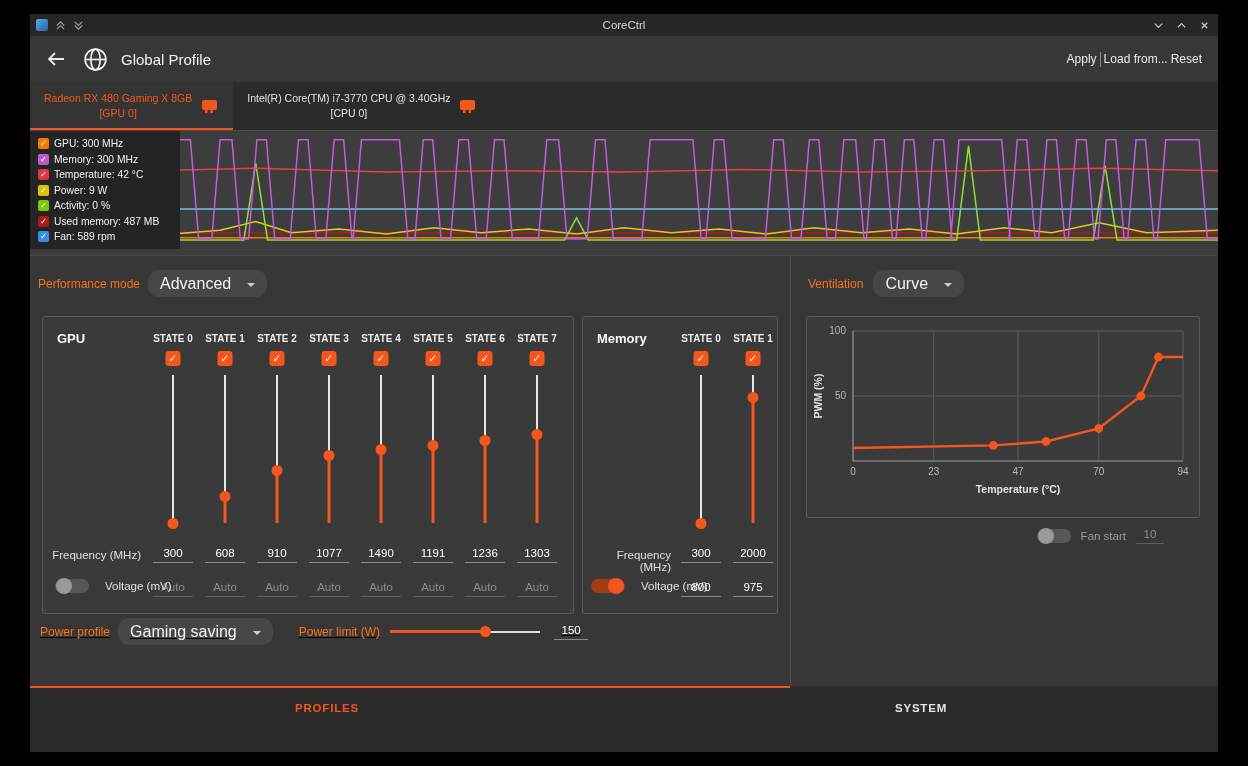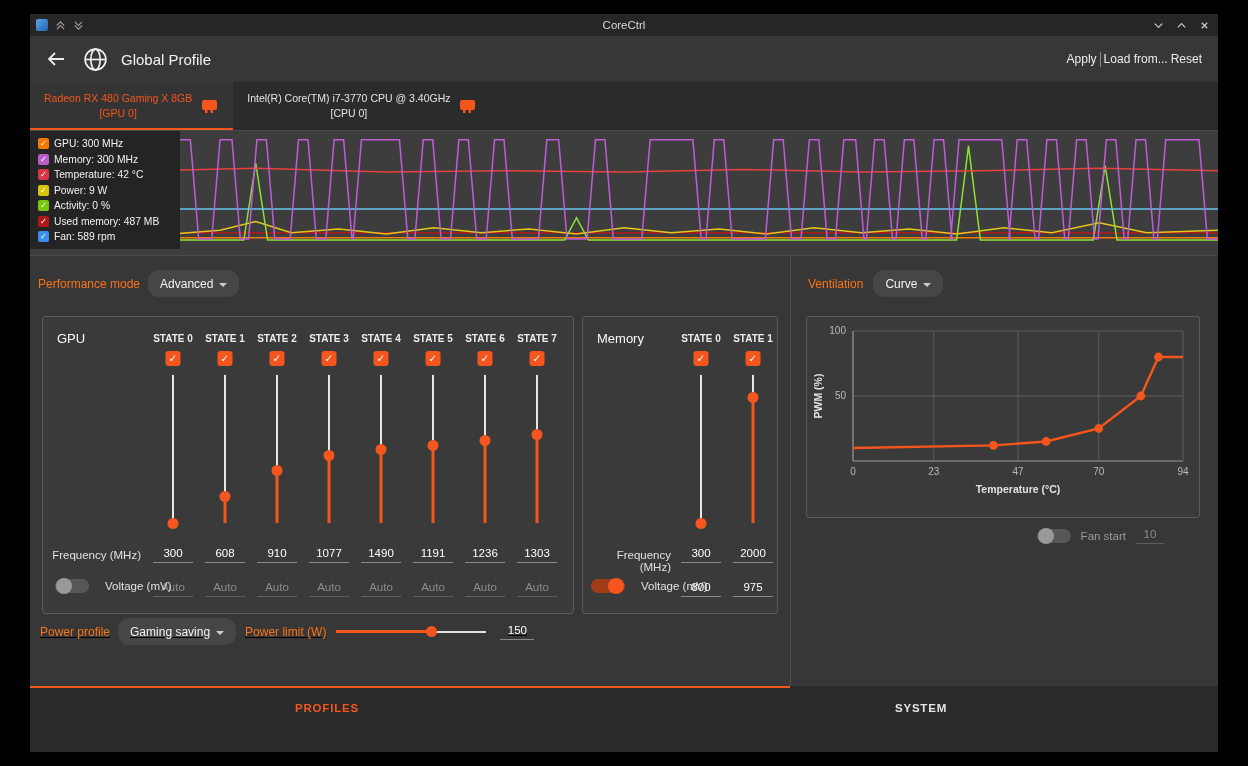--- a/index.html
+++ b/index.html
@@ -40,29 +40,29 @@
     border-top:1px solid #4a4a4a;border-bottom:1px solid #4a4a4a;overflow:hidden;}
   #sensors-svg{position:absolute;left:0;top:0;width:100%;height:100%;}
   .legend{position:absolute;left:0;top:0;width:150px;height:118px;background:#242424;padding:5px 8px;}
   .legend-item{display:flex;align-items:center;gap:5px;height:15.5px;font-size:10.3px;color:#f2f2f2;}
   .legend-check{width:11px;height:11px;border-radius:2px;color:#fff;font-size:8.5px;line-height:11px;
     text-align:center;font-weight:bold;flex:none;}
 
   
   .field-label{font-size:12px;color:#f97316;}
   .dropdown{display:inline-flex;align-items:center;height:27px;background:#464646;border-radius:11px;
-    padding:0 12px;gap:6px;font-size:12px;color:#f2f2f2;}
+    padding:0 12px;gap:16px;font-size:16px;color:#f2f2f2;}
   .caret{width:0;height:0;border-left:4px solid transparent;border-right:4px solid transparent;
     border-top:4.5px solid #cdcdcd;margin-top:2px;}
   .perf-row{position:absolute;left:8px;top:256px;display:flex;align-items:center;gap:8px;}
   .vent-row{position:absolute;left:778px;top:256px;display:flex;align-items:center;gap:10px;}
 
   
   .panel{position:absolute;background:#3a3a3a;border:1px solid #5a5a5a;border-radius:3px;}
-  .panel-title{position:absolute;left:14px;top:14px;font-size:13px;font-weight:normal;color:#fafafa;}
+  .panel-title{position:absolute;left:14px;top:14px;font-size:13px;font-weight:bold;color:#fafafa;}
   .states{position:absolute;top:0;display:flex;}
   .state-col{position:relative;width:52px;height:292px;flex:none;}
   .state-header{position:absolute;top:16px;left:0;right:0;text-align:center;font-size:10px;font-weight:bold;color:#ededed;}
   .state-check{position:absolute;top:34px;left:50%;transform:translateX(-50%);width:15px;height:15px;
     border-radius:3px;background:#f4561d;color:#fff;font-size:10.5px;font-weight:bold;line-height:15px;text-align:center;}
   .vslider{position:absolute;top:58px;left:50%;transform:translateX(-50%);width:14px;height:148px;}
   .vtrack{position:absolute;left:50%;transform:translateX(-50%);top:0;bottom:0;width:2px;background:#e6e6e6;}
   .vfill{position:absolute;left:50%;transform:translateX(-50%);bottom:0;width:3px;background:#f4561d;}
   .vknob{position:absolute;left:50%;transform:translateX(-50%);width:11px;height:11px;border-radius:50%;background:#f4561d;}
   .state-freq{position:absolute;top:230px;left:50%;transform:translateX(-50%);}
@@ -426,21 +426,21 @@
     <span class="fan-start-label">Fan start</span>
     <span class="val-input muted small">10</span>
   </div>
 
   <div class="power-row">
     <span class="field-label">Power profile</span>
     <div class="dropdown" style="margin-left:8px;">
       <span>Gaming saving</span>
       <span class="caret"></span>
     </div>
-    <span class="field-label" style="margin-left:9px;">Power limit (W)</span>
+    <span class="field-label" style="margin-left:26px;">Power limit (W)</span>
     <div class="hslider" id="power-slider">
       <div class="htrack"></div>
       <div class="hfill" id="power-fill" style="width: 95px;"></div>
       <div class="hknob" id="power-knob" style="left: 90px;"></div>
     </div>
     <span class="val-input" style="margin-left:14px;width:34px;">150</span>
   </div>
 
   <div class="divider-v"></div>
 

